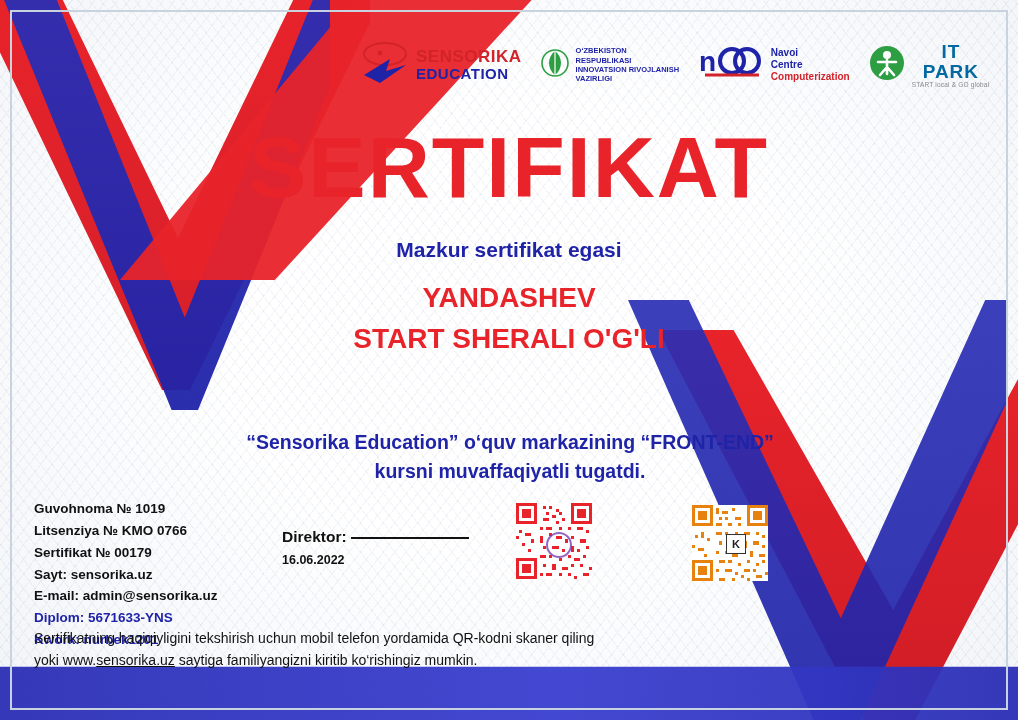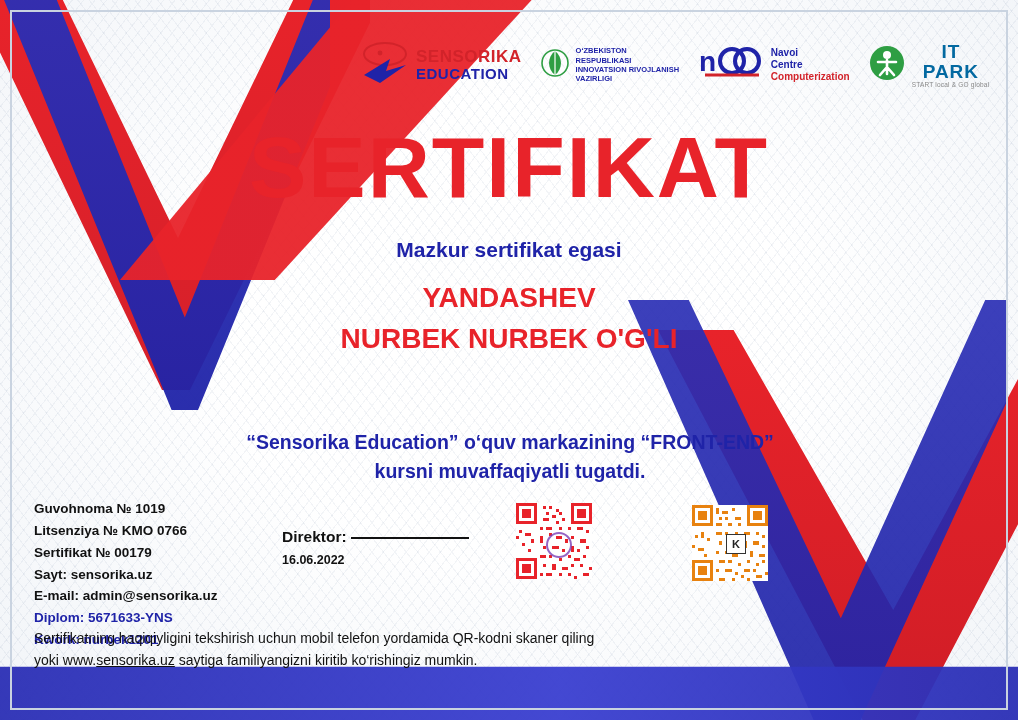--- a/index.html
+++ b/index.html
@@ -309,21 +309,21 @@
       </span>
     </div>
 
   </div>
 
   <div class="title">SERTIFIKAT</div>
   <div class="subtitle">Mazkur sertifikat egasi</div>
 
   <div class="recipient">
     <div>YANDASHEV</div>
-    <div>NURBEK NURBEK O'G'LI</div>
+    <div>START SHERALI O'G'LI</div>
   </div>
 
   <div class="body-text">
     <div>“Sensorika Education” o‘quv markazining “FRONT-END”</div>
     <div>kursni muvaffaqiyatli tugatdi.</div>
   </div>
 
   <div class="details">
     <div>Guvohnoma № 1019</div>
     <div>Litsenziya № KMO 0766</div>

